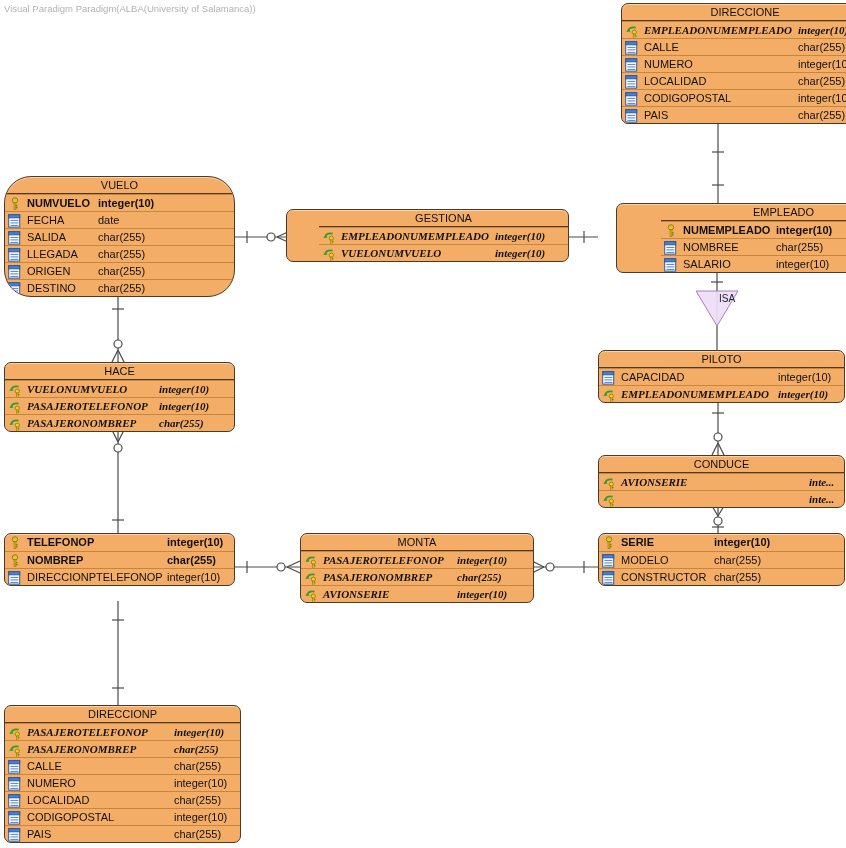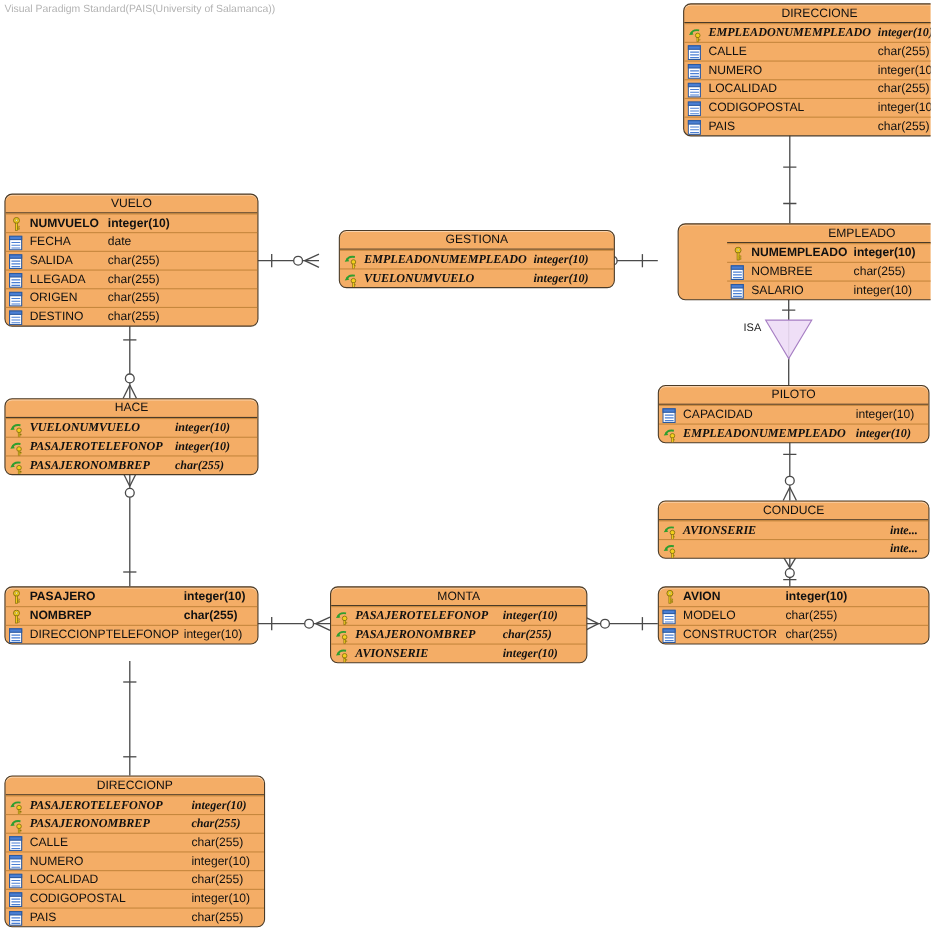--- a/index.html
+++ b/index.html
@@ -34,28 +34,28 @@
     border-top:1px solid #c6873d;
     white-space:nowrap;
   }
   .erow:first-child{border-top:none;}
   .erow .icon{position:absolute;left:3px;top:2px;width:14px;height:14px;}
   .erow .cname{position:absolute;left:22px;top:0;}
   .erow .ctype{position:absolute;top:0;}
   .kind-pk{font-weight:bold;}
   .kind-pkfk{font-weight:bold;font-style:italic;font-family:Liberation Serif, serif;}
   #isa-label{
-    position:absolute;z-index:3;left:670px;top:293px;width:28px;
-    text-align:center;font-size:10px;color:#222;
+    position:absolute;z-index:3;left:719px;top:293px;width:28px;
+    text-align:left;font-size:10px;color:#222;
   }
 </style>
 </head>
 <body>
 
-<div id="watermark">Visual Paradigm Standard(PAIS(University of Salamanca))</div>
+<div id="watermark">Visual Paradigm Paradigm(ALBA(University of Salamanca))</div>
 
 <svg id="connectors" width="846" height="848">
     <g>
       <line x1="718" y1="122" x2="718" y2="203" stroke="#4a4a4a" stroke-width="1.2"></line>
       <line x1="712" y1="152" x2="724" y2="152" stroke="#4a4a4a" stroke-width="1.2"></line>
       <line x1="712" y1="185" x2="724" y2="185" stroke="#4a4a4a" stroke-width="1.2"></line>
     </g>
     <g>
       <line x1="233" y1="237" x2="290" y2="237" stroke="#4a4a4a" stroke-width="1.2"></line>
       <line x1="247" y1="231" x2="247" y2="243" stroke="#4a4a4a" stroke-width="1.2"></line>
@@ -187,21 +187,21 @@
             <rect x="0.7" y="0.7" width="11" height="12.4" fill="#ffffff" stroke="#2c5aa0" stroke-width="1"></rect>
             <rect x="0.7" y="0.7" width="11" height="3.1" fill="#4a7fd4" stroke="#2c5aa0" stroke-width="1"></rect>
             <line x1="2.4" y1="6.4" x2="10.4" y2="6.4" stroke="#4a7fd4" stroke-width="1"></line>
             <line x1="2.4" y1="8.9" x2="10.4" y2="8.9" stroke="#4a7fd4" stroke-width="1"></line>
             <line x1="2.4" y1="11.4" x2="10.4" y2="11.4" stroke="#4a7fd4" stroke-width="1"></line>
           </svg></span>
         <span class="cname">PAIS</span>
         <span class="ctype" style="left: 176px;">char(255)</span>
       </div>
     </div>
-    <div class="entity" style="left: 4px; top: 176px; width: 229px;">
+    <div class="entity" style="left: 4px; top: 176px; width: 229px; border-radius: 27px;">
       <div class="entity-header">VUELO</div>
       <div class="erow kind-pk">
         <span class="icon"><svg width="14" height="14" viewBox="0 0 14 14">
             <circle cx="7" cy="3.4" r="2.7" fill="#f2cf1d" stroke="#8a7212" stroke-width="0.9"></circle>
             <circle cx="7" cy="3.2" r="0.95" fill="#fdf6c8" stroke="#8a7212" stroke-width="0.4"></circle>
             <rect x="6.1" y="5.8" width="1.8" height="6.6" fill="#f2cf1d" stroke="#8a7212" stroke-width="0.7"></rect>
             <rect x="7.9" y="8.6" width="1.7" height="1.1" fill="#f2cf1d" stroke="#8a7212" stroke-width="0.5"></rect>
             <rect x="7.9" y="10.6" width="1.7" height="1.1" fill="#f2cf1d" stroke="#8a7212" stroke-width="0.5"></rect>
           </svg></span>
         <span class="cname">NUMVUELO</span>
@@ -256,21 +256,21 @@
             <rect x="0.7" y="0.7" width="11" height="12.4" fill="#ffffff" stroke="#2c5aa0" stroke-width="1"></rect>
             <rect x="0.7" y="0.7" width="11" height="3.1" fill="#4a7fd4" stroke="#2c5aa0" stroke-width="1"></rect>
             <line x1="2.4" y1="6.4" x2="10.4" y2="6.4" stroke="#4a7fd4" stroke-width="1"></line>
             <line x1="2.4" y1="8.9" x2="10.4" y2="8.9" stroke="#4a7fd4" stroke-width="1"></line>
             <line x1="2.4" y1="11.4" x2="10.4" y2="11.4" stroke="#4a7fd4" stroke-width="1"></line>
           </svg></span>
         <span class="cname">DESTINO</span>
         <span class="ctype" style="left: 93px;">char(255)</span>
       </div>
     </div>
-    <div class="entity" style="left: 308px; top: 209px; width: 249px;">
+    <div class="entity" style="left: 286px; top: 209px; width: 249px; padding-left: 32px;">
       <div class="entity-header">GESTIONA</div>
       <div class="erow kind-pkfk">
         <span class="icon"><svg width="15" height="15" viewBox="0 0 15 15">
             <circle cx="9.3" cy="8.2" r="2.1" fill="#f2cf1d" stroke="#8a7212" stroke-width="0.8"></circle>
             <rect x="8.6" y="10" width="1.5" height="4.4" fill="#f2cf1d" stroke="#8a7212" stroke-width="0.6"></rect>
             <rect x="10" y="11.6" width="1.4" height="0.9" fill="#f2cf1d" stroke="#8a7212" stroke-width="0.4"></rect>
             <path d="M3.2,7.2 Q4.2,2.6 10.6,3.6" fill="none" stroke="#2f9e2f" stroke-width="1.7"></path>
             <path d="M1.4,7.9 L5.5,7.4 L3.4,4.4 Z" fill="#2f9e2f"></path>
           </svg></span>
         <span class="cname">EMPLEADONUMEMPLEADO</span>
@@ -411,21 +411,21 @@
     </div>
     <div class="entity" style="left: 4px; top: 533px; width: 229px;">
       <div class="erow kind-pk">
         <span class="icon"><svg width="14" height="14" viewBox="0 0 14 14">
             <circle cx="7" cy="3.4" r="2.7" fill="#f2cf1d" stroke="#8a7212" stroke-width="0.9"></circle>
             <circle cx="7" cy="3.2" r="0.95" fill="#fdf6c8" stroke="#8a7212" stroke-width="0.4"></circle>
             <rect x="6.1" y="5.8" width="1.8" height="6.6" fill="#f2cf1d" stroke="#8a7212" stroke-width="0.7"></rect>
             <rect x="7.9" y="8.6" width="1.7" height="1.1" fill="#f2cf1d" stroke="#8a7212" stroke-width="0.5"></rect>
             <rect x="7.9" y="10.6" width="1.7" height="1.1" fill="#f2cf1d" stroke="#8a7212" stroke-width="0.5"></rect>
           </svg></span>
-        <span class="cname">PASAJERO</span>
+        <span class="cname">TELEFONOP</span>
         <span class="ctype" style="left: 162px;">integer(10)</span>
       </div>
       <div class="erow kind-pk">
         <span class="icon"><svg width="14" height="14" viewBox="0 0 14 14">
             <circle cx="7" cy="3.4" r="2.7" fill="#f2cf1d" stroke="#8a7212" stroke-width="0.9"></circle>
             <circle cx="7" cy="3.2" r="0.95" fill="#fdf6c8" stroke="#8a7212" stroke-width="0.4"></circle>
             <rect x="6.1" y="5.8" width="1.8" height="6.6" fill="#f2cf1d" stroke="#8a7212" stroke-width="0.7"></rect>
             <rect x="7.9" y="8.6" width="1.7" height="1.1" fill="#f2cf1d" stroke="#8a7212" stroke-width="0.5"></rect>
             <rect x="7.9" y="10.6" width="1.7" height="1.1" fill="#f2cf1d" stroke="#8a7212" stroke-width="0.5"></rect>
           </svg></span>
@@ -482,21 +482,21 @@
     </div>
     <div class="entity" style="left: 598px; top: 533px; width: 245px;">
       <div class="erow kind-pk">
         <span class="icon"><svg width="14" height="14" viewBox="0 0 14 14">
             <circle cx="7" cy="3.4" r="2.7" fill="#f2cf1d" stroke="#8a7212" stroke-width="0.9"></circle>
             <circle cx="7" cy="3.2" r="0.95" fill="#fdf6c8" stroke="#8a7212" stroke-width="0.4"></circle>
             <rect x="6.1" y="5.8" width="1.8" height="6.6" fill="#f2cf1d" stroke="#8a7212" stroke-width="0.7"></rect>
             <rect x="7.9" y="8.6" width="1.7" height="1.1" fill="#f2cf1d" stroke="#8a7212" stroke-width="0.5"></rect>
             <rect x="7.9" y="10.6" width="1.7" height="1.1" fill="#f2cf1d" stroke="#8a7212" stroke-width="0.5"></rect>
           </svg></span>
-        <span class="cname">AVION</span>
+        <span class="cname">SERIE</span>
         <span class="ctype" style="left: 115px;">integer(10)</span>
       </div>
       <div class="erow kind-plain">
         <span class="icon"><svg width="13" height="14" viewBox="0 0 13 14">
             <rect x="0.7" y="0.7" width="11" height="12.4" fill="#ffffff" stroke="#2c5aa0" stroke-width="1"></rect>
             <rect x="0.7" y="0.7" width="11" height="3.1" fill="#4a7fd4" stroke="#2c5aa0" stroke-width="1"></rect>
             <line x1="2.4" y1="6.4" x2="10.4" y2="6.4" stroke="#4a7fd4" stroke-width="1"></line>
             <line x1="2.4" y1="8.9" x2="10.4" y2="8.9" stroke="#4a7fd4" stroke-width="1"></line>
             <line x1="2.4" y1="11.4" x2="10.4" y2="11.4" stroke="#4a7fd4" stroke-width="1"></line>
           </svg></span>

